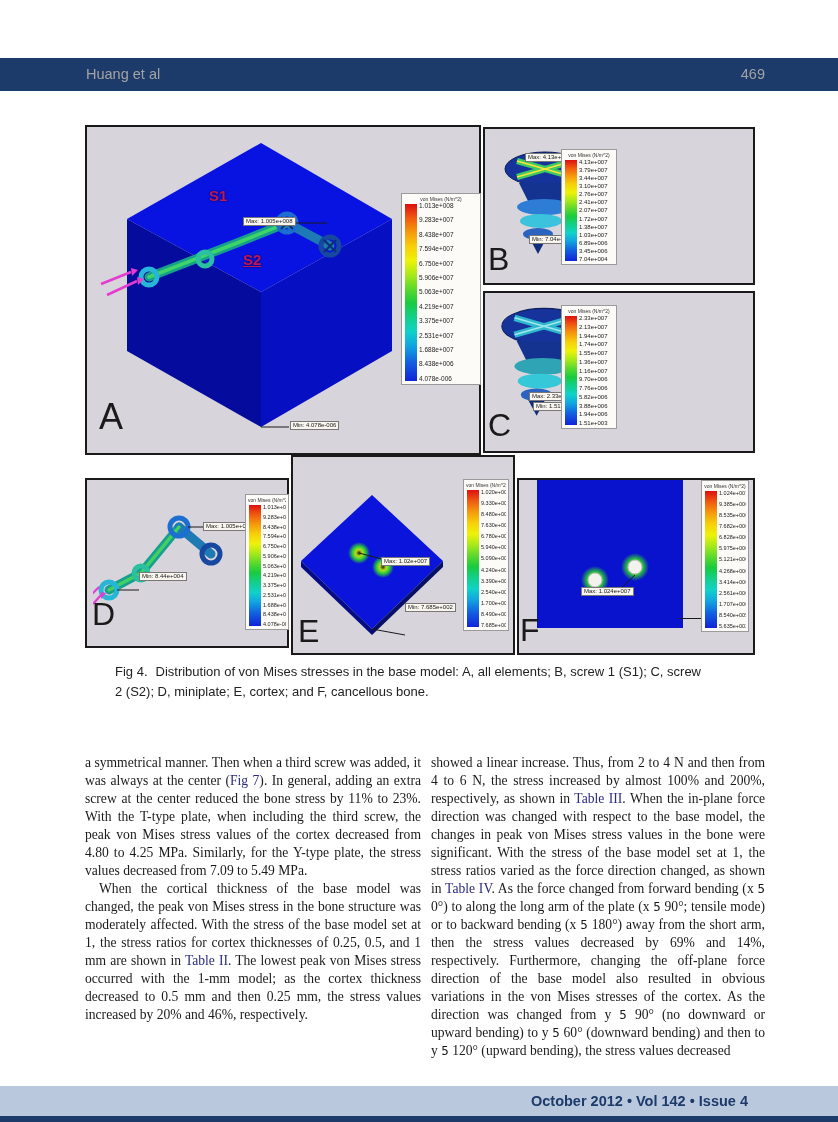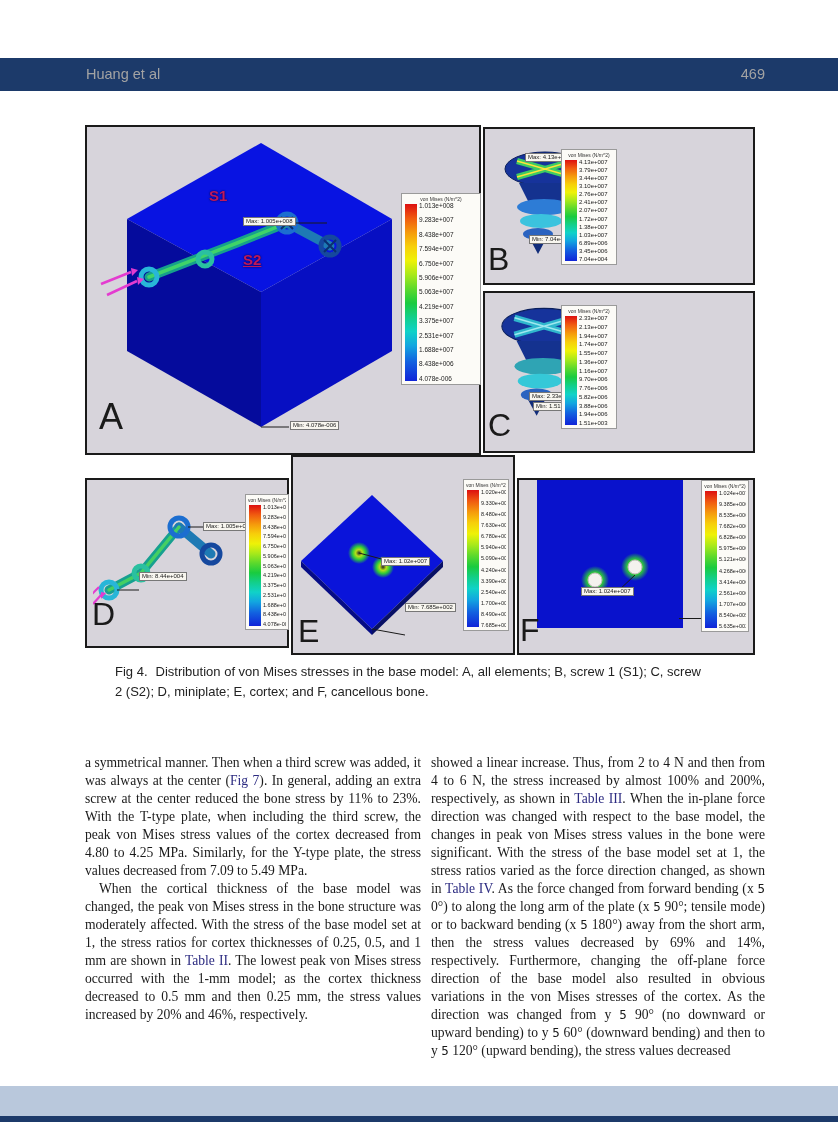--- a/index.html
+++ b/index.html
@@ -350,16 +350,17 @@
 
   <div class="col col-left">
       <p class="para"><span>a symmetrical manner. Then when a third screw was added, it was always at the center (</span><span class="ref-link">Fig 7</span><span>). In general, adding an extra screw at the center reduced the bone stress by 11% to 23%. With the T-type plate, when including the third screw, the peak von Mises stress values of the cortex decreased from 4.80 to 4.25 MPa. Similarly, for the Y-type plate, the stress values decreased from 7.09 to 5.49 MPa.</span></p>
       <p class="para indent"><span>When the cortical thickness of the base model was changed, the peak von Mises stress in the bone structure was moderately affected. With the stress of the base model set at 1, the stress ratios for cortex thicknesses of 0.25, 0.5, and 1 mm are shown in </span><span class="ref-link">Table II</span><span>. The lowest peak von Mises stress occurred with the 1-mm model; as the cortex thickness decreased to 0.5 mm and then 0.25 mm, the stress values increased by 20% and 46%, respectively.</span></p>
     </div>
   <div class="col col-right">
       <p class="para"><span>showed a linear increase. Thus, from 2 to 4 N and then from 4 to 6 N, the stress increased by almost 100% and 200%, respectively, as shown in </span><span class="ref-link">Table III</span><span>. When the in-plane force direction was changed with respect to the base model, the changes in peak von Mises stress values in the bone were significant. With the stress of the base model set at 1, the stress ratios varied as the force direction changed, as shown in </span><span class="ref-link">Table IV</span><span>. As the force changed from forward bending (x </span><span class="eq-five">5</span><span> 0°) to along the long arm of the plate (x </span><span class="eq-five">5</span><span> 90°; tensile mode) or to backward bending (x </span><span class="eq-five">5</span><span> 180°) away from the short arm, then the stress values decreased by 69% and 14%, respectively. Furthermore, changing the off-plane force direction of the base model also resulted in obvious variations in the von Mises stresses of the cortex. As the direction was changed from y </span><span class="eq-five">5</span><span> 90° (no downward or upward bending) to y </span><span class="eq-five">5</span><span> 60° (downward bending) and then to y </span><span class="eq-five">5</span><span> 120° (upward bending), the stress values decreased</span></p>
     </div>
 
   <div class="footer">
+    <span class="issue">October 2012 • Vol 142 • Issue 4</span>
   </div>
   <div class="footer-strip"></div>
 
 </div>
 
 </body></html>

